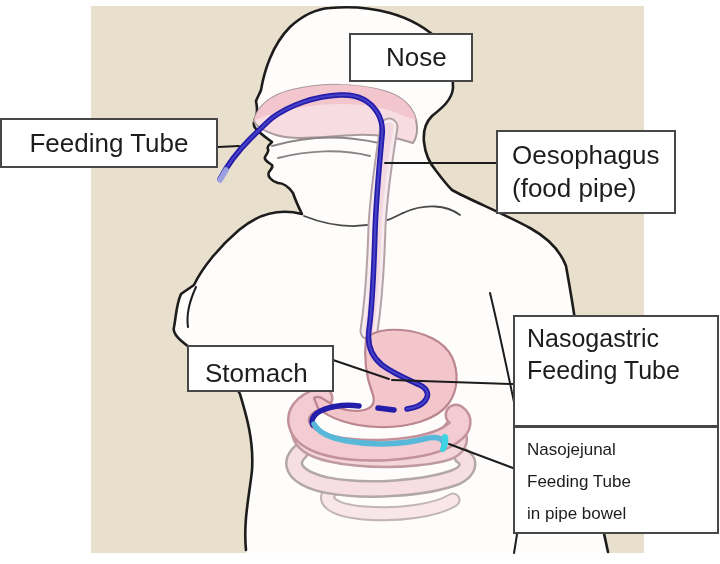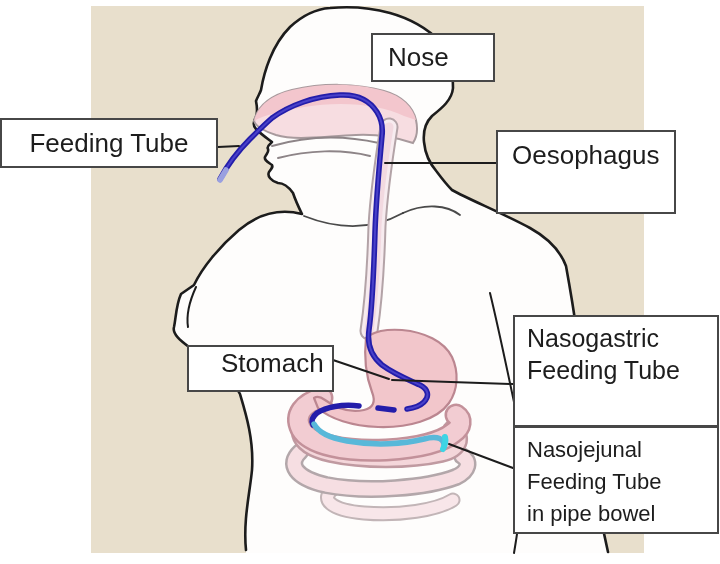--- a/index.html
+++ b/index.html
@@ -10,29 +10,29 @@
   #stage svg{position:absolute;left:0;top:0;}
   .label-box{
     position:absolute;box-sizing:border-box;
     background:#ffffff;border:2px solid #474747;
     color:#1d1d1d;font-size:26px;line-height:33px;
     z-index:5;white-space:nowrap;
   }
   .label-box .ln{display:block;}
   .lb-feeding{left:0px;top:118px;width:218px;height:50px;
     display:flex;align-items:center;justify-content:center;}
-  .lb-nose{left:371px;top:33px;width:124px;height:49px;
-    display:flex;align-items:center;padding-left:15px;}
+  .lb-nose{left:349px;top:33px;width:124px;height:49px;
+    display:flex;align-items:center;padding-left:35px;}
   .lb-oeso{left:496px;top:130px;width:180px;height:84px;padding:7px 0 0 14px;}
   .lb-stomach{left:187px;top:345px;width:147px;height:47px;
-    display:flex;align-items:flex-start;padding-left:32px;}
+    display:flex;align-items:flex-end;padding-left:16px;}
   .lb-ng{left:513px;top:315px;width:206px;height:112px;padding:5px 0 0 12px;
     font-size:25px;line-height:32px;}
   .lb-nj{left:513px;top:426px;width:206px;height:108px;padding:6px 0 0 12px;
-    font-size:22px;line-height:32px;}
+    font-size:17px;line-height:32px;}
 </style>
 </head>
 <body>
 
 <div id="stage">
 
   <svg width="720" height="564" viewBox="0 0 720 564">
 
     <rect x="91" y="6" width="553" height="547" fill="#e8dfcc"></rect>
 
@@ -153,20 +153,21 @@
   <div class="label-box lb-feeding">
     <span class="ln">Feeding Tube</span>
   </div>
 
   <div class="label-box lb-nose">
     <span class="ln">Nose</span>
   </div>
 
   <div class="label-box lb-oeso">
     <span class="ln">Oesophagus</span>
+    <span class="ln">(food pipe)</span>
   </div>
 
   <div class="label-box lb-stomach">
     <span class="ln">Stomach</span>
   </div>
 
   <div class="label-box lb-ng">
     <span class="ln">Nasogastric</span>
     <span class="ln">Feeding Tube</span>
   </div>

